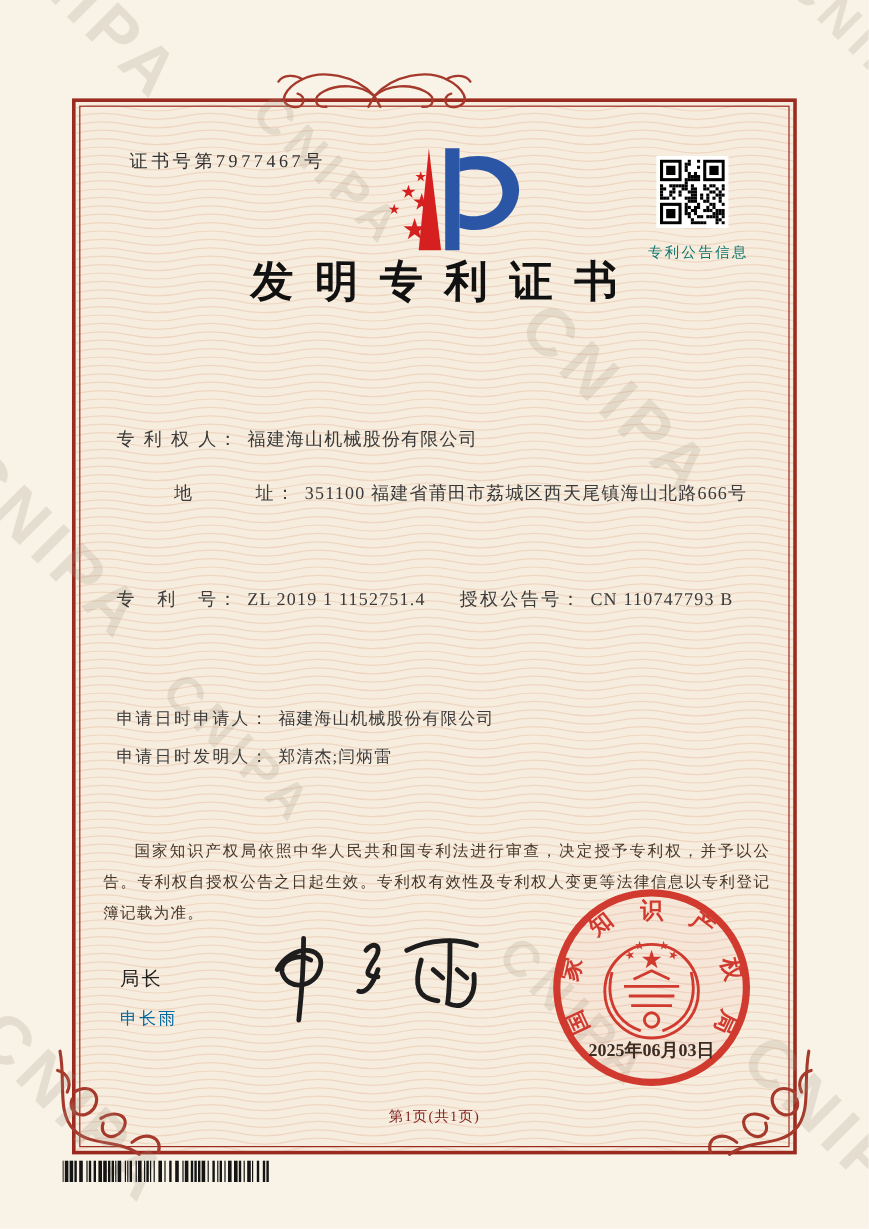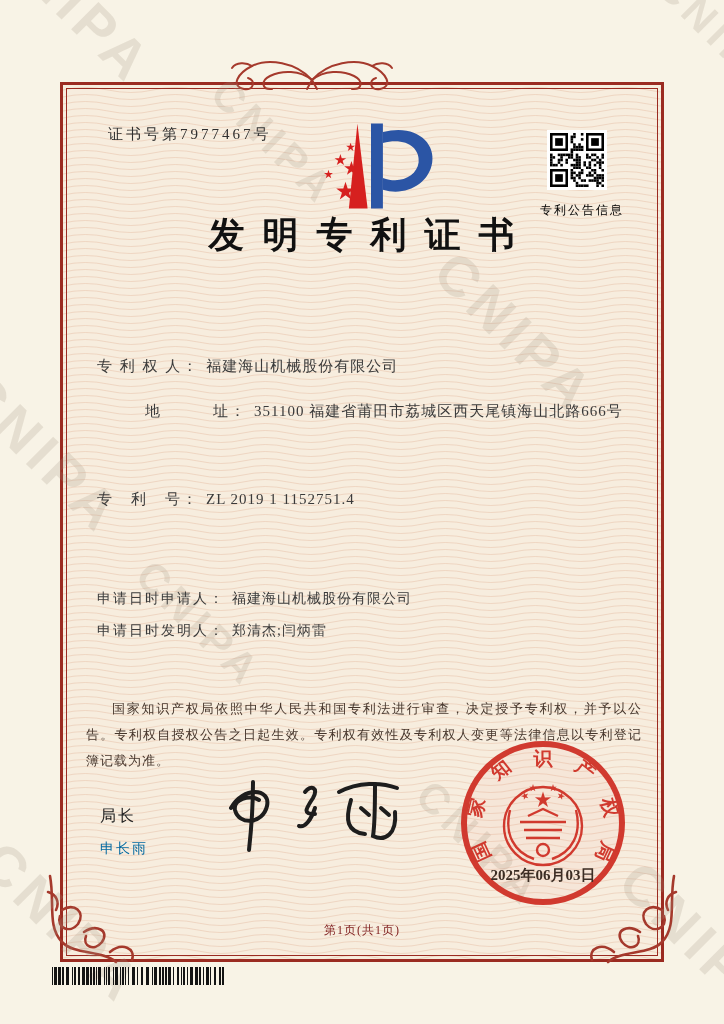--- a/index.html
+++ b/index.html
@@ -23,21 +23,21 @@
   .orn { position:absolute; z-index:2; }
 
   .content { position:absolute; inset:0; z-index:10; }
 
   .cert-no { position:absolute; left:108px; top:125px; font-size:15px; letter-spacing:3px; color:#2f2f2f; }
 
   .logo { position:absolute; left:303px; top:120px; }
 
   .qr-box { position:absolute; left:547px; top:130px; width:60px; height:60px; background:#fff; padding:3px; }
   .qr-label { position:absolute; left:527px; top:202px; width:110px; text-align:center;
-              font-size:12px; letter-spacing:2px; color:#000000;font-family:Liberation Serif, serif; }
+              font-size:12px; letter-spacing:2px; color:#0f766e;font-family:Liberation Serif, serif; }
 
   .doc-title { position:absolute; left:0; top:211px; width:100%; text-align:center;
                font-size:36px; font-weight:bold; color:#111; letter-spacing:18px; padding-left:17px; }
 
   .row { position:absolute; left:97px; width:560px; font-size:15px; color:#3a3a3a; white-space:nowrap; }
   .row .lbl { letter-spacing:2px; }
   .row .val { margin-left:7px; letter-spacing:1px; }
   .row .col2 { position:absolute; left:286px; top:0; }
   .row-sm { font-size:14px; }
 
@@ -276,20 +276,23 @@
     <div class="doc-title">发明专利证书</div>
 
     <div class="row" style="top:357px;">
       <span class="lbl">专 利 权 人：</span><span class="val">福建海山机械股份有限公司</span>
     </div>
     <div class="row" style="top:402px;margin-left:48px;">
       <span class="lbl">地　　　址：</span><span class="val">351100 福建省莆田市荔城区西天尾镇海山北路666号</span>
     </div>
     <div class="row" style="top:490px;">
       <span class="lbl">专　利　号：</span><span class="val">ZL 2019 1 1152751.4</span>
+      <span class="col2">
+        <span class="lbl">授权公告号：</span><span class="val">CN 110747793 B</span>
+      </span>
     </div>
     <div class="row row-sm" style="top:578px;margin-top:12px;">
       <span class="lbl">申请日时申请人：</span><span class="val">福建海山机械股份有限公司</span>
     </div>
     <div class="row row-sm" style="top:622px;">
       <span class="lbl">申请日时发明人：</span><span class="val">郑清杰;闫炳雷</span>
     </div>
 
     <div class="statement">国家知识产权局依照中华人民共和国专利法进行审查，决定授予专利权，并予以公告。专利权自授权公告之日起生效。专利权有效性及专利权人变更等法律信息以专利登记簿记载为准。</div>
 

